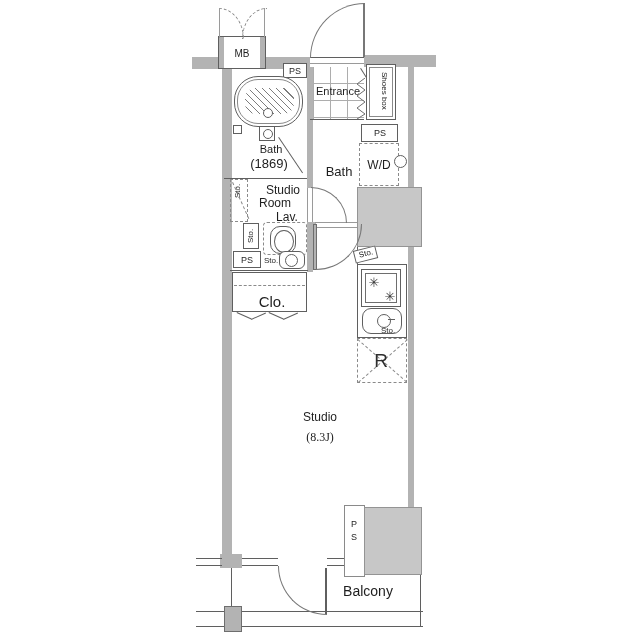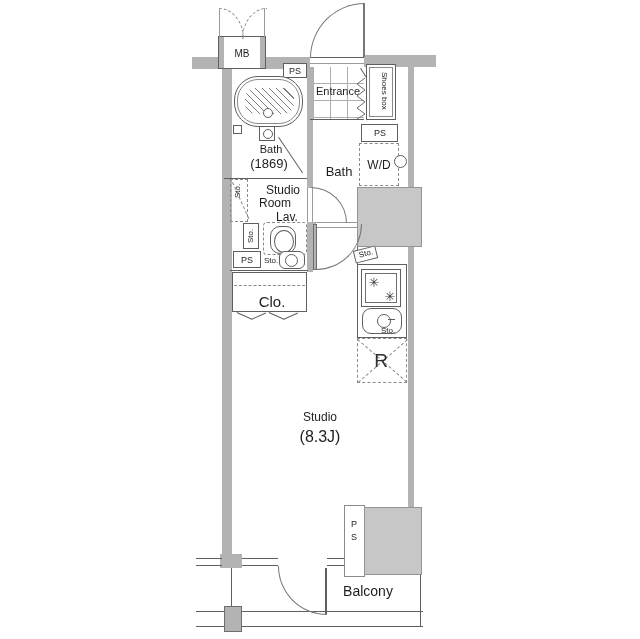--- a/index.html
+++ b/index.html
@@ -169,21 +169,21 @@
   <div class="circ" style="left:377px;top:314px;width:12px;height:12px;"></div>
   <div class="a ln" style="left:388px;top:319px;width:7px;height:1px;"></div>
   <div class="lbl" style="left:388px;top:331px;font-size:8px;">Sto.</div>
 
   <div class="a dbox" style="left:357px;top:338px;width:50px;height:45px;background:transparent;"></div>
   <div class="diag dashed" style="left:358px;top:339px;width:65px;transform:rotate(41deg);"></div>
   <div class="diag dashed" style="left:358px;top:382px;width:65px;transform:rotate(-41deg);"></div>
   <div class="lbl" style="left:381px;top:360px;font-size:19px;color:#2e2e2e;">R</div>
 
   <div class="lbl" style="left:320px;top:417px;font-size:12px;">Studio</div>
-  <div class="lbl" style="left:320px;top:437px;font-size:16px;">(8.3J)</div>
+  <div class="lbl" style="left:320px;top:437px;font-size:12px;font-family:Liberation Serif, serif;">(8.3J)</div>
 
   <div class="a" style="left:344px;top:505px;width:21px;height:72px;background:#fff;border:1px solid #8a8a8a;"></div>
   <div class="vlbl" style="left:349px;top:519px;font-size:9px;text-orientation:upright;letter-spacing:3px;">PS</div>
   <div class="a" style="left:364px;top:507px;width:58px;height:68px;background:var(--shaft);border:1px solid #949494;"></div>
 
   <div class="a ln" style="left:325px;top:568px;width:2px;height:46px;"></div>
   <div class="arc arc-bl" style="left:278px;top:566px;width:48px;height:48px;"></div>
   <div class="lbl" style="left:368px;top:591px;font-size:14px;">Balcony</div>
 
 </div>

